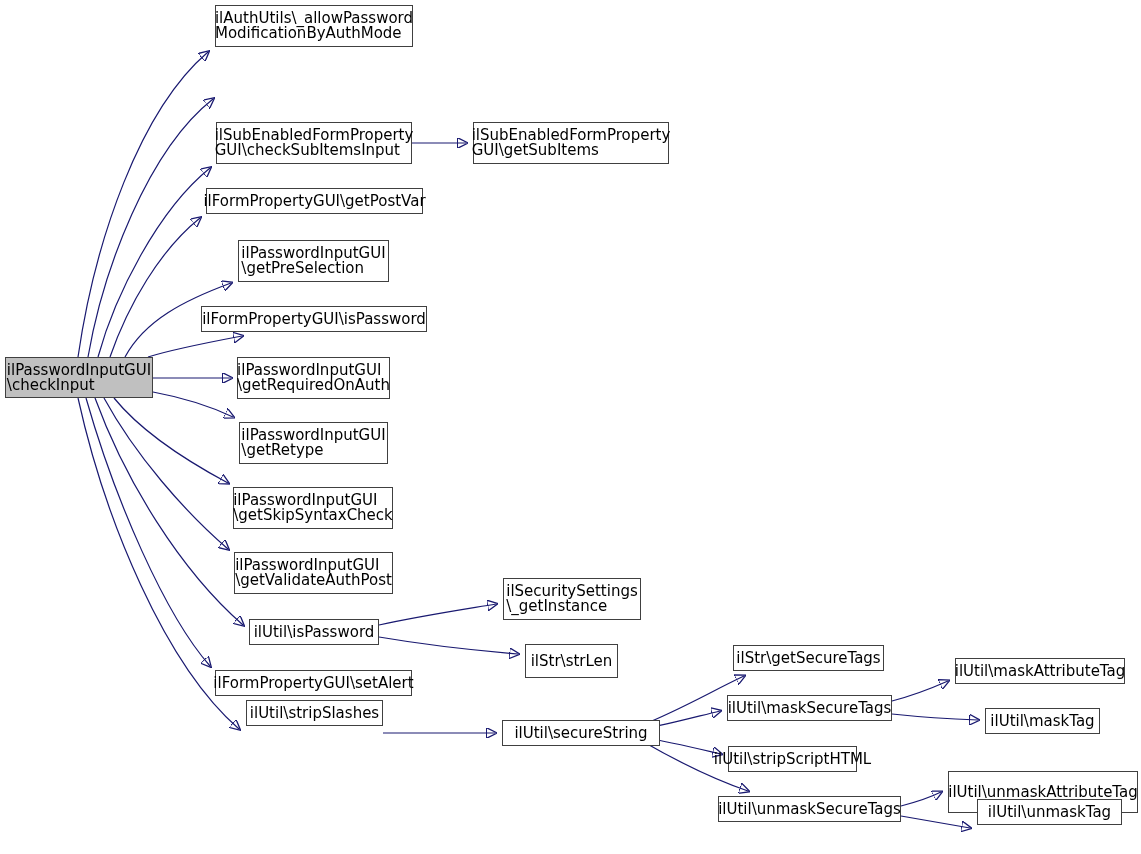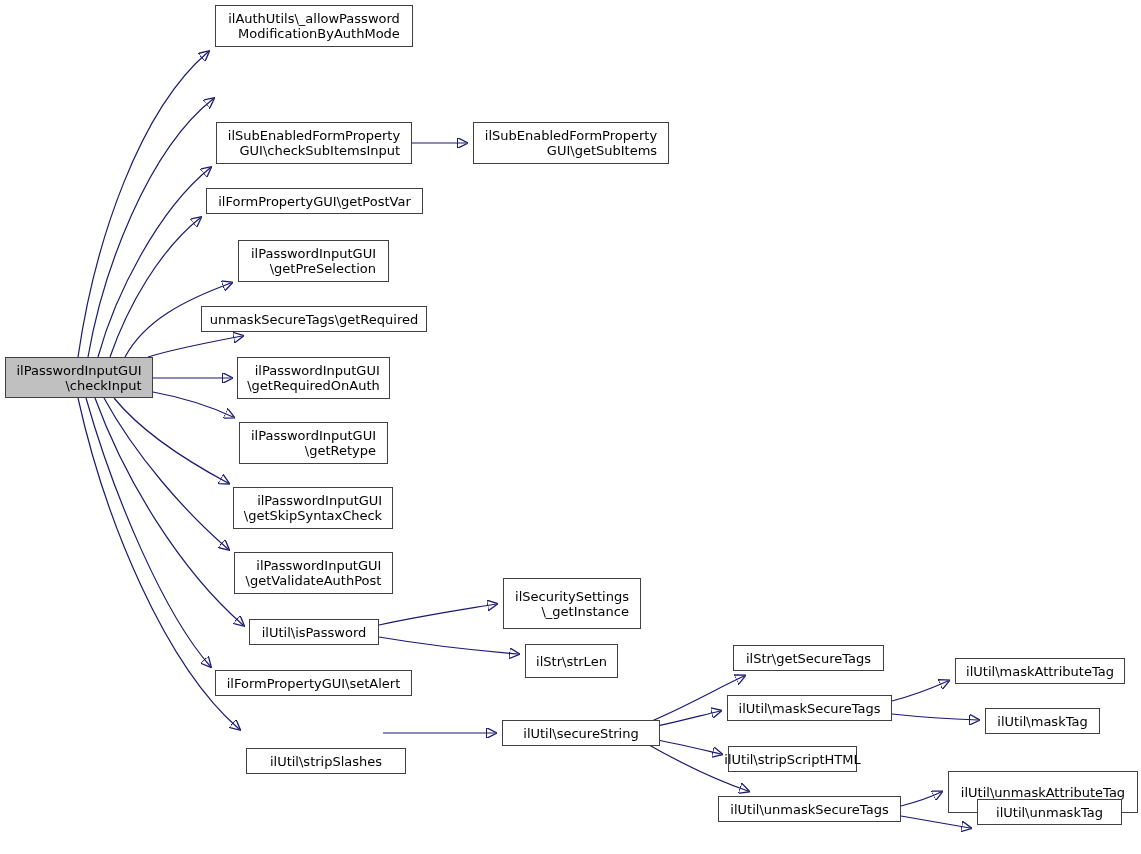--- a/index.html
+++ b/index.html
@@ -16,26 +16,26 @@
     left: 0; top: 0;
     width: 1141px; height: 854px;
   }
   .edges path { stroke: #191970; stroke-width: 1.2; fill: none; }
   .node {
     position: absolute;
     box-sizing: border-box;
     background: #ffffff;
     border: 1.4px solid #404040;
     color: #000000;
-    font-size: 13px;
+    font-size: 15px;
     line-height: 15px;
     display: flex;
     align-items: center;
     justify-content: center;
-    text-align: right;
+    text-align: left;
     white-space: pre-line;
     cursor: pointer;
   }
   .node.root {
     background: #c0c0c0;
     cursor: default;
   }
 </style>
 </head>
 <body>
@@ -78,36 +78,36 @@
   <div class="node root" style="left:5px;top:357px;width:148px;height:41px">ilPasswordInputGUI
 \checkInput</div>
 
   <div class="node" style="left:215px;top:5px;width:198px;height:42px">ilAuthUtils\_allowPassword
 ModificationByAuthMode</div>
   <div class="node" style="left:216px;top:122px;width:196px;height:42px">ilSubEnabledFormProperty
 GUI\checkSubItemsInput</div>
   <div class="node" style="left:206px;top:188px;width:217px;height:26px">ilFormPropertyGUI\getPostVar</div>
   <div class="node" style="left:238px;top:240px;width:151px;height:42px">ilPasswordInputGUI
 \getPreSelection</div>
-  <div class="node" style="left:201px;top:306px;width:226px;height:26px">unmaskSecureTags\getRequired</div>
+  <div class="node" style="left:201px;top:306px;width:226px;height:26px">ilFormPropertyGUI\isPassword</div>
   <div class="node" style="left:237px;top:357px;width:153px;height:42px">ilPasswordInputGUI
 \getRequiredOnAuth</div>
   <div class="node" style="left:239px;top:422px;width:149px;height:42px">ilPasswordInputGUI
 \getRetype</div>
   <div class="node" style="left:233px;top:487px;width:160px;height:42px">ilPasswordInputGUI
 \getSkipSyntaxCheck</div>
   <div class="node" style="left:234px;top:552px;width:159px;height:42px">ilPasswordInputGUI
 \getValidateAuthPost</div>
   <div class="node" style="left:249px;top:619px;width:130px;height:26px">ilUtil\isPassword</div>
   <div class="node" style="left:215px;top:670px;width:197px;height:26px">ilFormPropertyGUI\setAlert</div>
-  <div class="node" style="left:246px;top:748px;width:160px;height:26px">ilUtil\stripSlashes</div>
+  <div class="node" style="left:246px;top:700px;width:137px;height:26px">ilUtil\stripSlashes</div>
 
   <div class="node" style="left:473px;top:122px;width:196px;height:42px">ilSubEnabledFormProperty
 GUI\getSubItems</div>
-  <div class="node" style="left:503px;top:578px;width:138px;height:51px">ilSecuritySettings
+  <div class="node" style="left:503px;top:578px;width:138px;height:42px">ilSecuritySettings
 \_getInstance</div>
   <div class="node" style="left:525px;top:644px;width:93px;height:34px">ilStr\strLen</div>
   <div class="node" style="left:502px;top:720px;width:158px;height:26px">ilUtil\secureString</div>
 
   <div class="node" style="left:733px;top:645px;width:151px;height:26px">ilStr\getSecureTags</div>
   <div class="node" style="left:727px;top:695px;width:165px;height:26px">ilUtil\maskSecureTags</div>
   <div class="node" style="left:728px;top:746px;width:129px;height:26px">ilUtil\stripScriptHTML</div>
   <div class="node" style="left:718px;top:796px;width:183px;height:26px">ilUtil\unmaskSecureTags</div>
 
   <div class="node" style="left:955px;top:658px;width:170px;height:26px">ilUtil\maskAttributeTag</div>

